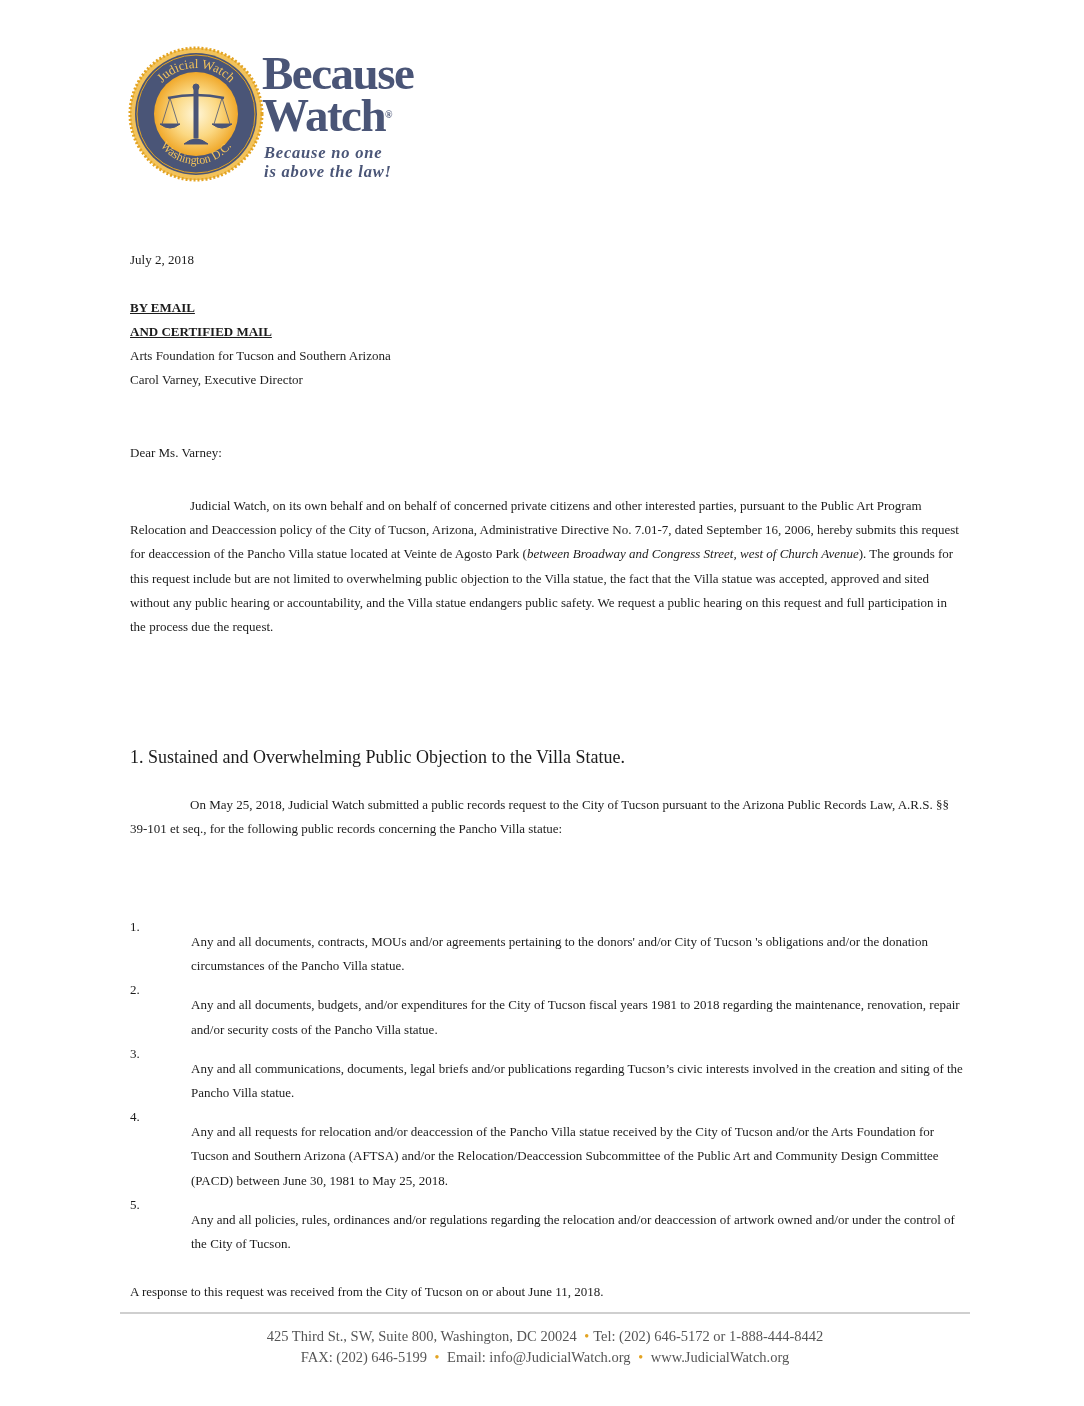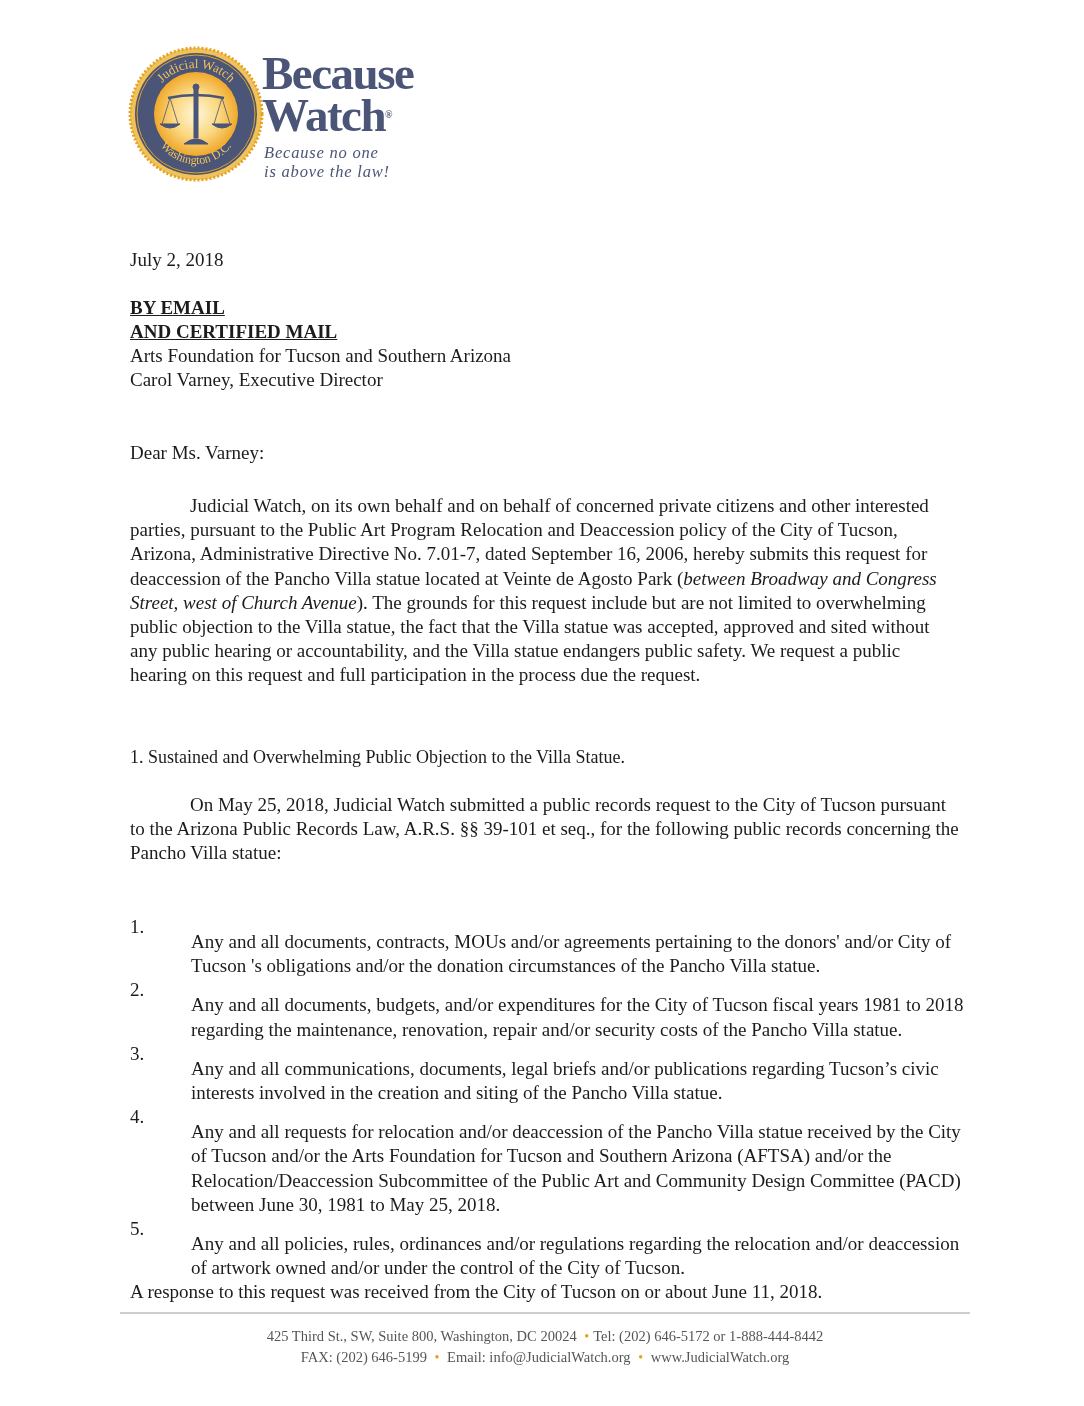--- a/index.html
+++ b/index.html
@@ -4,22 +4,22 @@
 <style>
   html, body { margin: 0; padding: 0; background: #ffffff; }
   body { width: 1084px; height: 1406px; position: relative; overflow: hidden;
          font-family: "Liberation Serif", "DejaVu Serif", serif; color: #1c1c1c; }
   .abs { position: absolute; }
   .logo-seal { left: 128px; top: 46px; width: 136px; height: 136px; }
   .brand-name { left: 262px; top: 52px; width: 170px; color: #4a5577; font-family: "Liberation Serif", serif;
                 font-weight: bold; font-size: 47px; line-height: 42px; letter-spacing: -1.5px; }
   .brand-reg { font-size: 10px; vertical-align: top; letter-spacing: 0; }
   .brand-tagline { left: 264px; top: 143px; color: #4a5577; font-family: "Liberation Serif", serif;
-                   font-style: italic; font-weight: normal; font-size: 16.5px; line-height: 19px; letter-spacing: 0.8px; }
-  .text { font-size: 19px; line-height: 24.2px; }
+                   font-style: italic; font-weight: bold; font-size: 16.5px; line-height: 19px; letter-spacing: 0.8px; }
+  .text { font-size: 13px; line-height: 24.2px; }
   .date { left: 130px; top: 248px; }
   .delivery { left: 130px; top: 296px; font-weight: bold; text-decoration: underline; }
   .recipient { left: 130px; top: 344px; }
   .salutation { left: 130px; top: 441px; }
   .para { left: 130px; top: 494px; width: 830px; text-align: left; }
   .indent { display: inline-block; width: 60px; }
   .heading { left: 130px; top: 745px; font-weight: normal; font-size: 18px; }
   .para2 { left: 130px; top: 793px; width: 830px; }
   .list { left: 130px; top: 915px; width: 840px; }
   .list-item { display: flex; }

